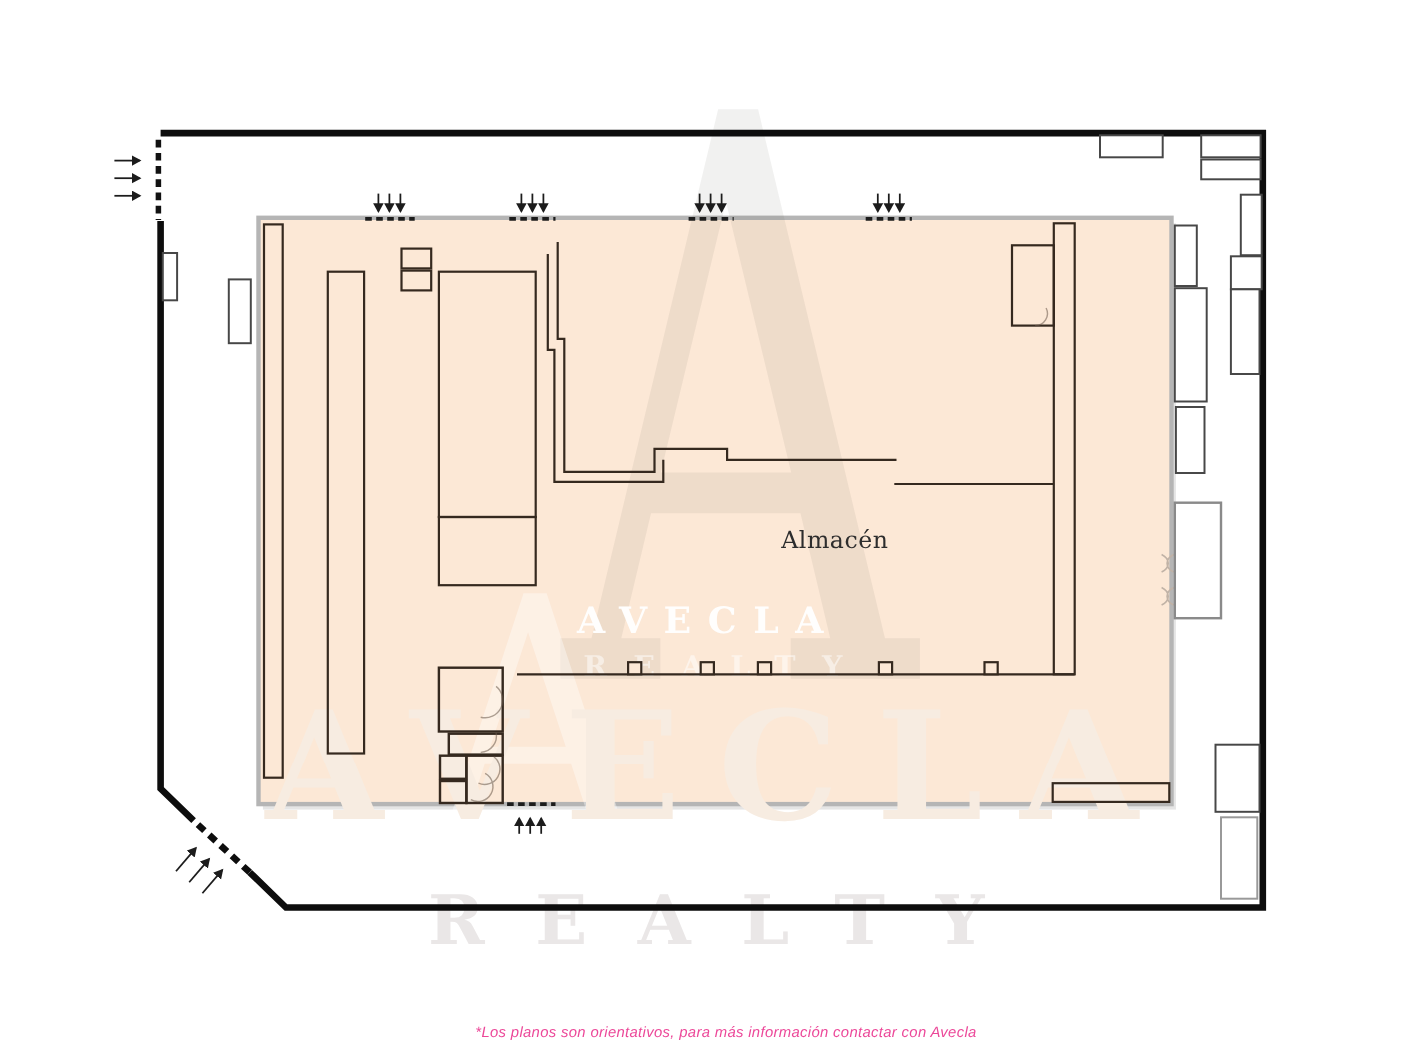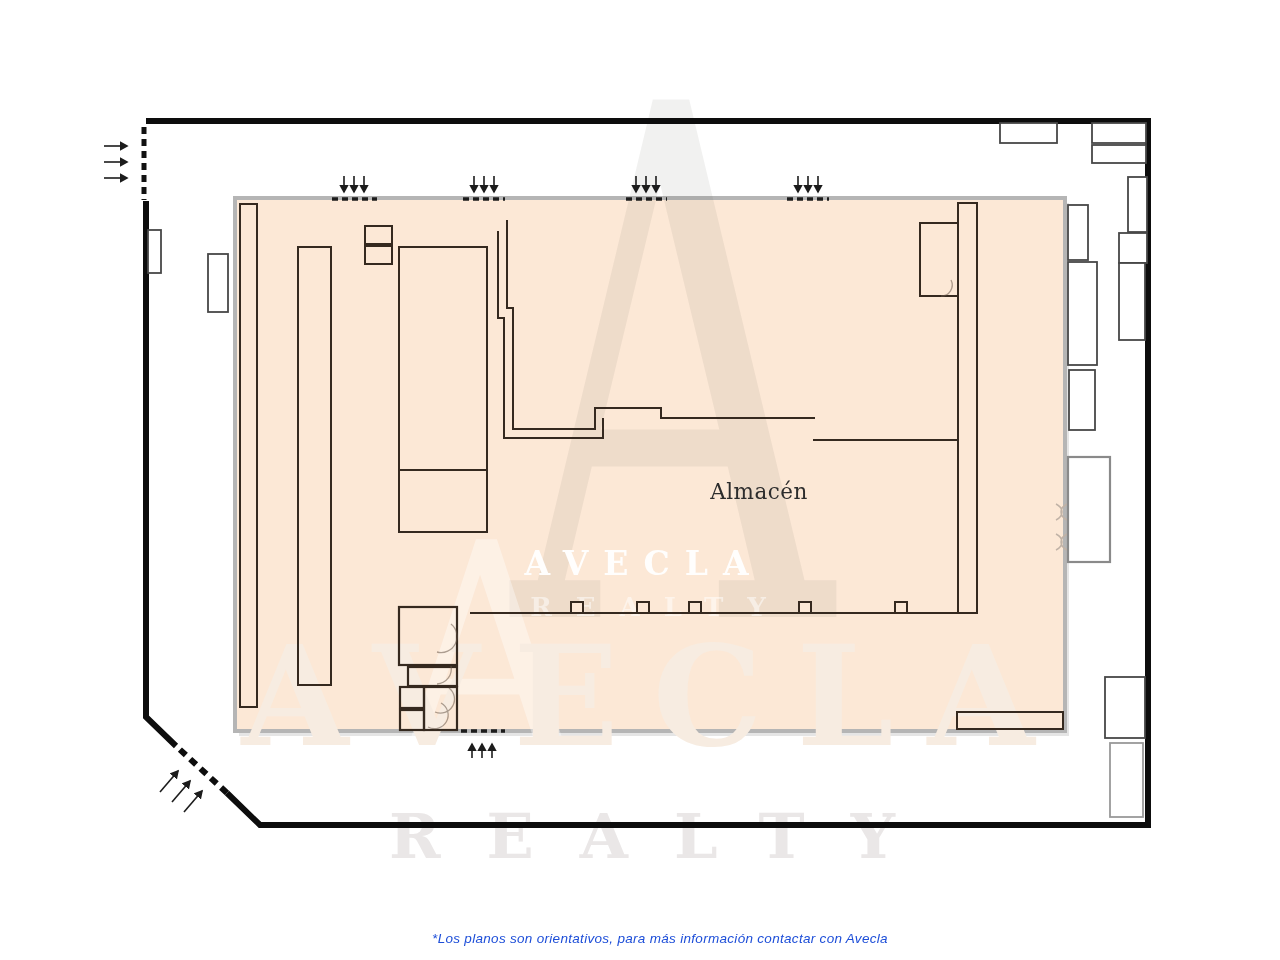--- a/index.html
+++ b/index.html
@@ -14,21 +14,21 @@
   .wm-tagline-sm{left:660px;top:593px;font-size:26px;line-height:28px;
       letter-spacing:24px;color:rgba(255,255,255,0.50);}
   .wm-name-lg{left:655px;top:628px;font-size:138px;line-height:138px;
       letter-spacing:34px;color:#f7ece1;}
   .wm-tagline-lg{left:665px;top:806px;font-size:62px;line-height:62px;
       letter-spacing:46px;color:#eae7e7;}
   .room-label{position:absolute;left:759px;top:479px;transform:translateX(-50%);
       font-family:"DejaVu Serif",serif;font-size:21.5px;color:#2d2d2d;
       letter-spacing:0.5px;}
   .footnote{position:absolute;left:660px;top:931px;transform:translateX(-50%);
-      font-style:italic;font-size:13.5px;color:#1d4ed8;letter-spacing:0.3px;}
+      font-style:italic;font-size:13.5px;color:#ec4899;letter-spacing:0.3px;}
 </style>
 </head>
 <body>
 
 <div class="stage">
 
   <svg class="layer" width="1280" height="960" viewBox="0 0 1280 960">
     <rect x="239" y="203" width="830" height="533" fill="#cfcfcf" opacity="0.55"></rect>
     <rect x="235" y="198" width="830" height="533" fill="#fce8d6" stroke="#b5b5b5" stroke-width="4"></rect>
     <text x="672" y="617" text-anchor="middle" font-family="DejaVu Serif,serif" font-size="710" textLength="320" lengthAdjust="spacingAndGlyphs" fill="rgba(105,96,88,0.09)">A</text>

